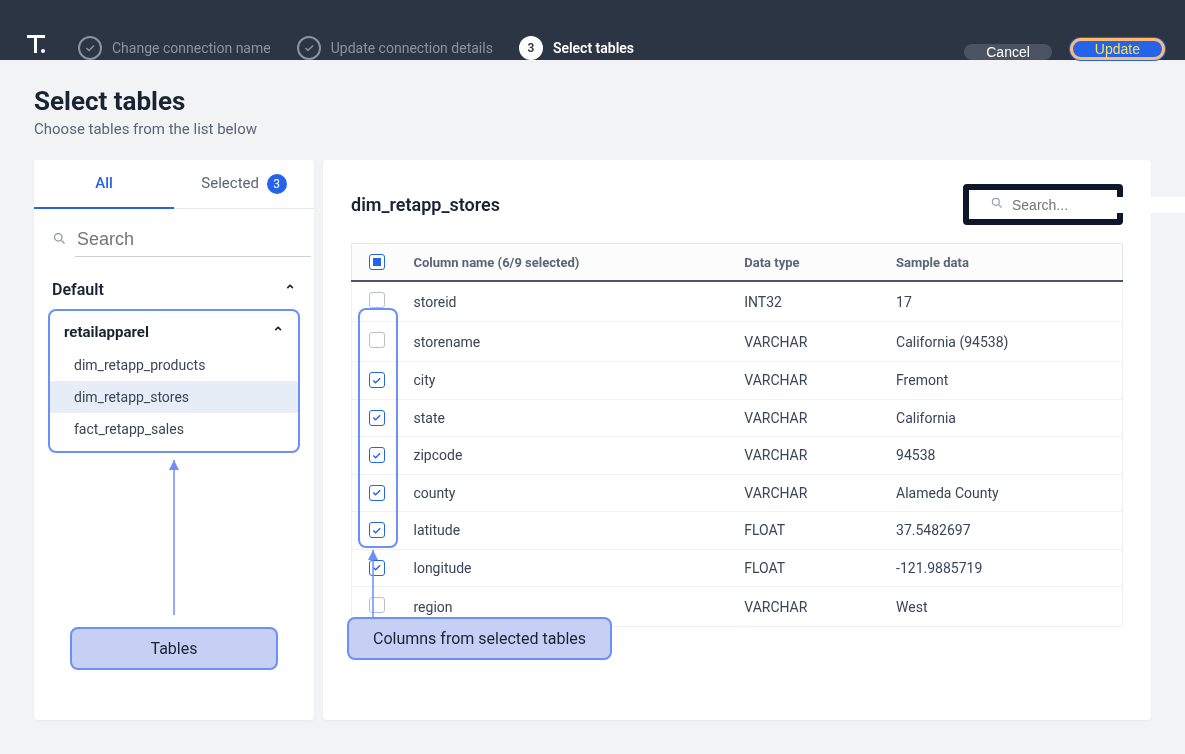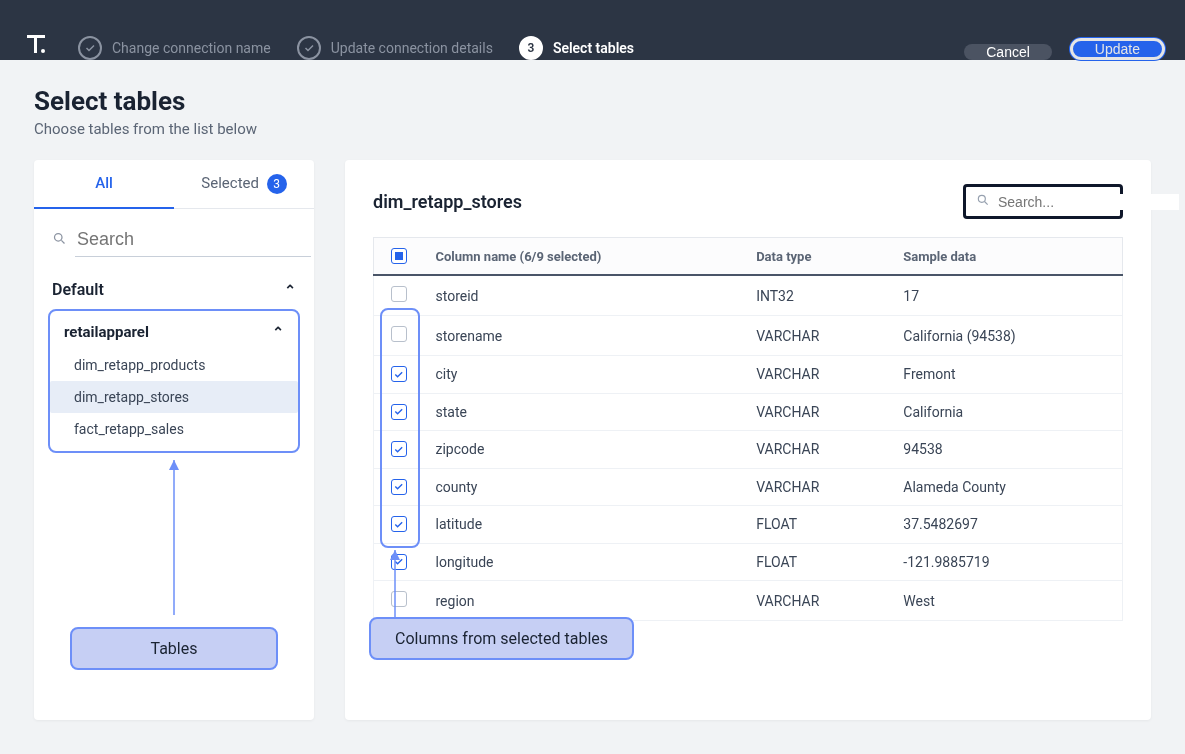--- a/index.html
+++ b/index.html
@@ -30,28 +30,28 @@
       display:flex;align-items:center;justify-content:center;
       font-size:12px; color:#8b93a1;
     }
     .step.active .step-circle {
       background:#fff; border-color:#fff; color:#2c3544; font-weight:600;
     }
     .step.active { color:#fff; font-weight:600; }
     .topbar-spacer { flex:1; }
     .btn { border:none; border-radius:20px; padding:0 22px; font-size:14px; cursor:pointer; font-weight:500; }
     .btn-cancel { background:#4b5362; color:#fff; }
-    .btn-update { background:#2563eb; color:#e5e5e5; border:3px solid #e5e5e5; box-shadow:0 0 0 1px #2563eb; }
+    .btn-update { background:#2563eb; color:#fde047; border:3px solid #fdba74; box-shadow:0 0 0 1px #2563eb; }
 
     
     .page { padding: 26px 34px; }
     .page h1 { font-size: 26px; font-weight:700; margin-bottom:4px; }
     .subtitle { color:#5b6575; font-size:15px; margin-bottom:22px; }
 
-    .layout { display:flex; gap:31px; align-items:flex-start; }
+    .layout { display:flex; gap:9px; align-items:flex-start; }
 
     
     .sidebar {
       width:280px; background:#fff; border-radius:4px;
       box-shadow:0 1px 3px rgba(0,0,0,0.05);
       padding-bottom: 40px;
       position:relative;
       min-height: 560px;
     }
     .tabs { display:flex; border-bottom:1px solid #e5e8ed; }
@@ -91,21 +91,21 @@
     
     .main {
       flex:1; background:#fff; border-radius:4px;
       box-shadow:0 1px 3px rgba(0,0,0,0.05);
       padding: 24px 28px 40px;
       position:relative;
       min-height: 560px;
     }
     .main-header { display:flex; justify-content:space-between; align-items:center; margin-bottom:18px; }
     .main-title { font-size:18px; font-weight:600; }
-    .search-box { display:flex; align-items:center; gap:8px; border:3px solid #0f172a; border-radius:4px; padding:6px 10px; width:160px; color:#96a0af; font-size:14px; }
+    .search-box { display:flex; align-items:center; gap:8px; border:6px solid #0f172a; border-radius:4px; padding:6px 21px; width:160px; color:#96a0af; font-size:14px; }
     .search-box input { border:none; outline:none; flex:1; font-size:14px; }
 
     table { width:100%; border-collapse:collapse; }
     thead th { text-align:left; font-weight:700; color:#5b6575; font-size:13px; padding:10px 12px; border-bottom:2px solid #4a5568; background:#fcfcfd; border-top:1px solid #e5e8ed; }
     thead th:first-child { width:50px; text-align:center; border-left:1px solid #e5e8ed;}
     thead th:last-child { border-right:1px solid #e5e8ed; }
     tbody td { padding:10px 12px; font-size:14px; color:#3a4556; border-bottom:1px solid #eef1f5; }
     tbody td:first-child { text-align:center; border-left:1px solid #eef1f5;}
     tbody td:last-child { border-right:1px solid #eef1f5; }
 

